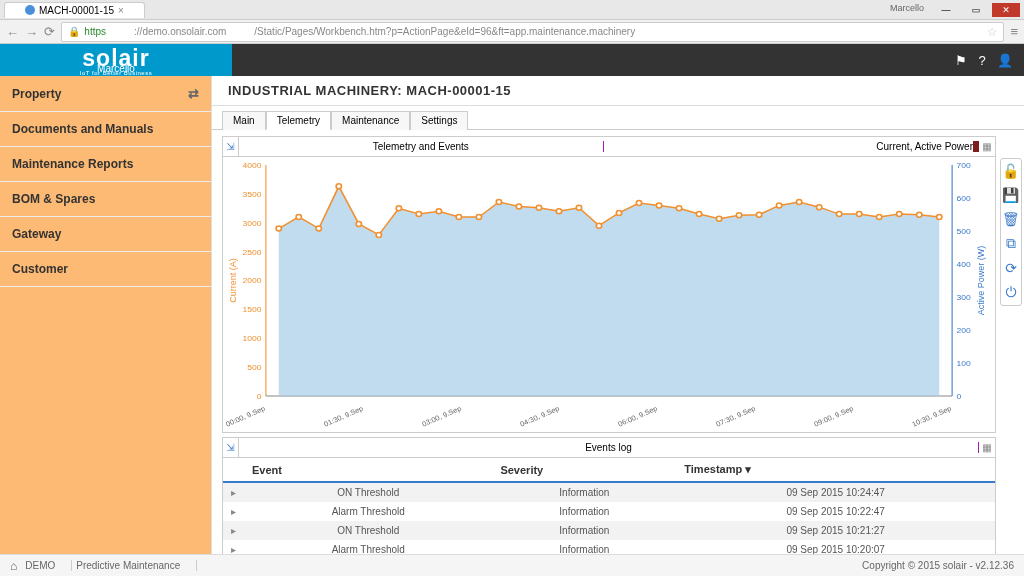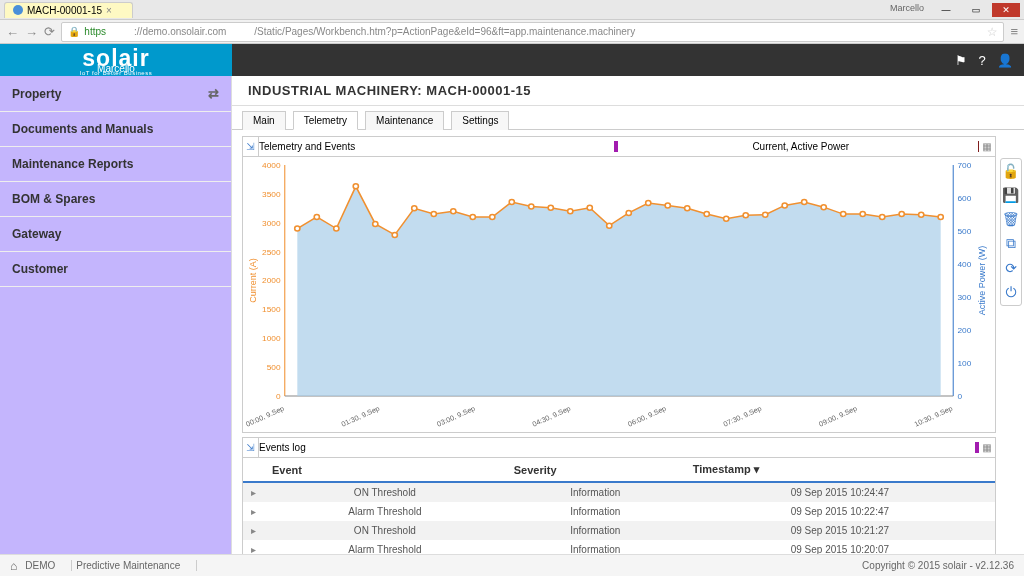--- a/index.html
+++ b/index.html
@@ -1,51 +1,51 @@
 <!DOCTYPE html>
 <html><head>
 <meta charset="utf-8">
 <style>
 * { box-sizing: border-box; margin: 0; padding: 0; }
 body { font-family: Arial, sans-serif; font-size: 11px; background: #f5f5f5; overflow: hidden; width: 1024px; height: 576px; }
 .browser-top { height: 20px; background: #e8e8e8; display: flex; align-items: center; padding: 0 4px; border-bottom: 1px solid #ccc; }
-.tab { background: #fef9c3; border: 1px solid #ccc; border-bottom: none; padding: 2px 20px 2px 8px; font-size: 10px; border-radius: 3px 3px 0 0; display: flex; align-items: center; gap: 4px; }
+.tab { background: #ffffff; border: 1px solid #ccc; border-bottom: none; padding: 2px 20px 2px 20px; font-size: 10px; border-radius: 3px 3px 0 0; display: flex; align-items: center; gap: 4px; }
 .tab-icon { width: 10px; height: 10px; background: #4a90d9; border-radius: 50%; }
 .tab-close { color: #888; font-size: 10px; cursor: pointer; }
 .win-btns { margin-left: auto; display: flex; gap: 2px; }
 .win-btn { width: 28px; height: 14px; display: flex; align-items: center; justify-content: center; font-size: 9px; }
 .win-btn.cls { background: #c0392b; color: #fff; }
 .url-bar { height: 24px; background: #f1f1f1; display: flex; align-items: center; padding: 0 6px; gap: 6px; border-bottom: 1px solid #ccc; }
 .nav-btn { color: #888; font-size: 13px; cursor: pointer; }
 .url-input { flex: 1; background: #fff; border: 1px solid #ccc; border-radius: 2px; padding: 2px 6px; font-size: 10px; color: #333; display: flex; align-items: center; gap: 4px; }
 .lock-icon { color: #2a8a2a; font-size: 10px; }
 .url-text .https { color: #2a8a2a; }
 .url-text .rest { color: #888; padding-left: 28px; }
 .fav-icon { color: #ccc; font-size: 12px; }
 .app-header { height: 32px; background: #0099cc; display: flex; align-items: center; }
 .logo-area { width: 232px; text-align: center; }
 .logo { color: #fff; font-size: 23px; font-weight: bold; letter-spacing: 1px; }
 .logo-sub { color: #fff; font-size: 6px; letter-spacing: 0.5px; margin-top: -2px; }
 .user-label { color: #fff; font-size: 10px; text-align: center; width: 232px; position: absolute; top: 63px; left: 0; }
 .app-bar { flex: 1; height: 32px; background: #333; display: flex; align-items: center; justify-content: flex-end; padding-right: 10px; gap: 12px; color: #fff; font-size: 13px; }
 .main-row { display: flex; height: 478px; }
-.sidebar { width: 232px; background: #c4b5fd; border-right: 1px solid #ddd; }
+.sidebar { width: 212px; background: #fdba74; border-right: 1px solid #ddd; }
 .sidebar-title { display: flex; justify-content: space-between; align-items: center; padding: 10px 12px; font-weight: bold; color: #333; border-bottom: 1px solid #eee; font-size: 12px; }
 .swap-icon { color: #666; font-size: 13px; }
 .side-item { padding: 10px 12px; border-bottom: 1px solid #eee; font-size: 12px; font-weight: bold; color: #333; cursor: pointer; }
 .content { flex: 1; background: #fff; position: relative; overflow: hidden; }
 .page-title-bar { height: 30px; border-bottom: 1px solid #ddd; display: flex; align-items: center; padding-left: 16px; font-size: 13px; color: #333; font-weight: bold; letter-spacing: 0.5px; }
-.tabs-row { display: flex; padding: 4px 10px 0 10px; border-bottom: 1px solid #ccc; gap: 7px; }
+.tabs-row { display: flex; padding: 4px 10px 0 10px; border-bottom: 1px solid #ccc; gap: 0; }
 .tab-btn { padding: 3px 10px; border: 1px solid #ccc; background: #f7f7f7; font-size: 10px; cursor: pointer; border-bottom: none; position: relative; top: 1px; }
 .tab-btn.active { background: #fff; border-bottom: 1px solid #fff; }
 .panel { margin: 6px 28px 4px 10px; border: 1px solid #ccc; }
 .panel-header { display: flex; align-items: center; border-bottom: 1px solid #ccc; height: 20px; font-size: 10px; }
 .panel-header .left-cell { width: 16px; border-right: 1px solid #ccc; height: 100%; display: flex; align-items: center; justify-content: center; color: #3a7acb; }
-.panel-header .title-cell { flex: 1; text-align: left; border-right: 4px solid #a21caf; }
-.panel-header .select-cell { flex: 1; text-align: center; padding-left: 6px; border-right: 1px solid #7f1d1d; }
+.panel-header .title-cell { flex: 1; text-align: center; border-right: 1px solid #a21caf; }
+.panel-header .select-cell { flex: 1; text-align: right; padding-left: 6px; border-right: 6px solid #7f1d1d; }
 .panel-header .right-cell { width: 16px; height: 100%; display: flex; align-items: center; justify-content: center; color: #888; }
 .chart-area { height: 275px; position: relative; background: #fff; }
 svg.chart { width: 100%; height: 100%; }
 .events-panel { margin: 0 28px 4px 10px; border: 1px solid #ccc; }
 .events-panel .panel-header .title-cell { flex: 2; }
 .events-table { width: 100%; border-collapse: collapse; font-size: 10px; }
 .events-table thead tr { border-bottom: 2px solid #3a7acb; }
 .events-table th { text-align: left; padding: 5px 8px; font-weight: bold; color: #333; font-size: 11px; }
 .events-table td { padding: 4px 8px; color: #555; }
 .events-table tbody tr:nth-child(odd) { background: #f2f2f2; }

